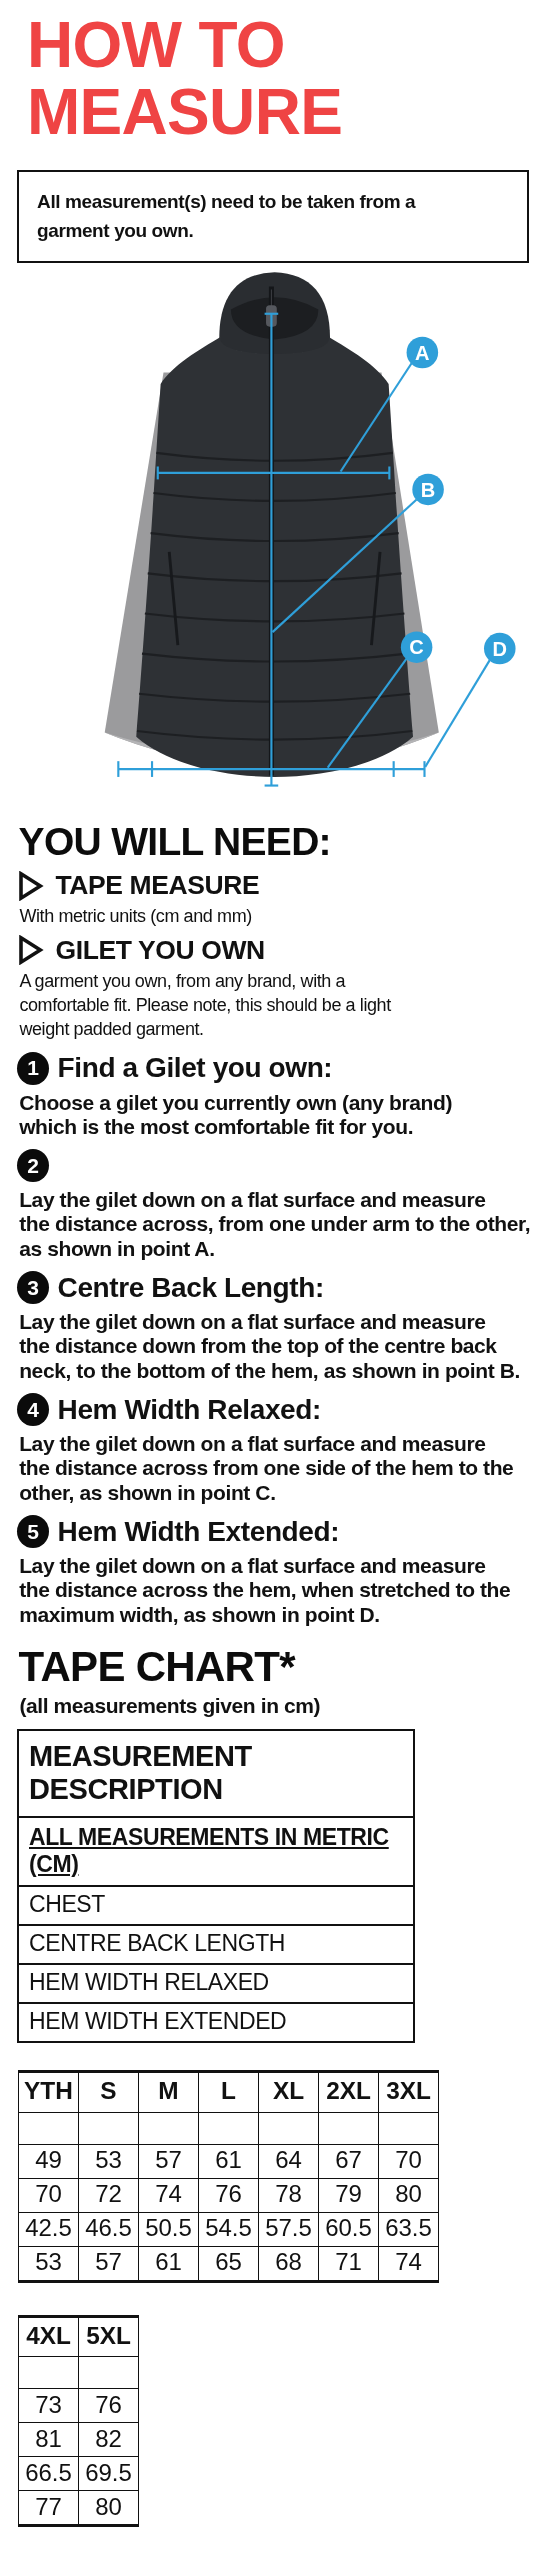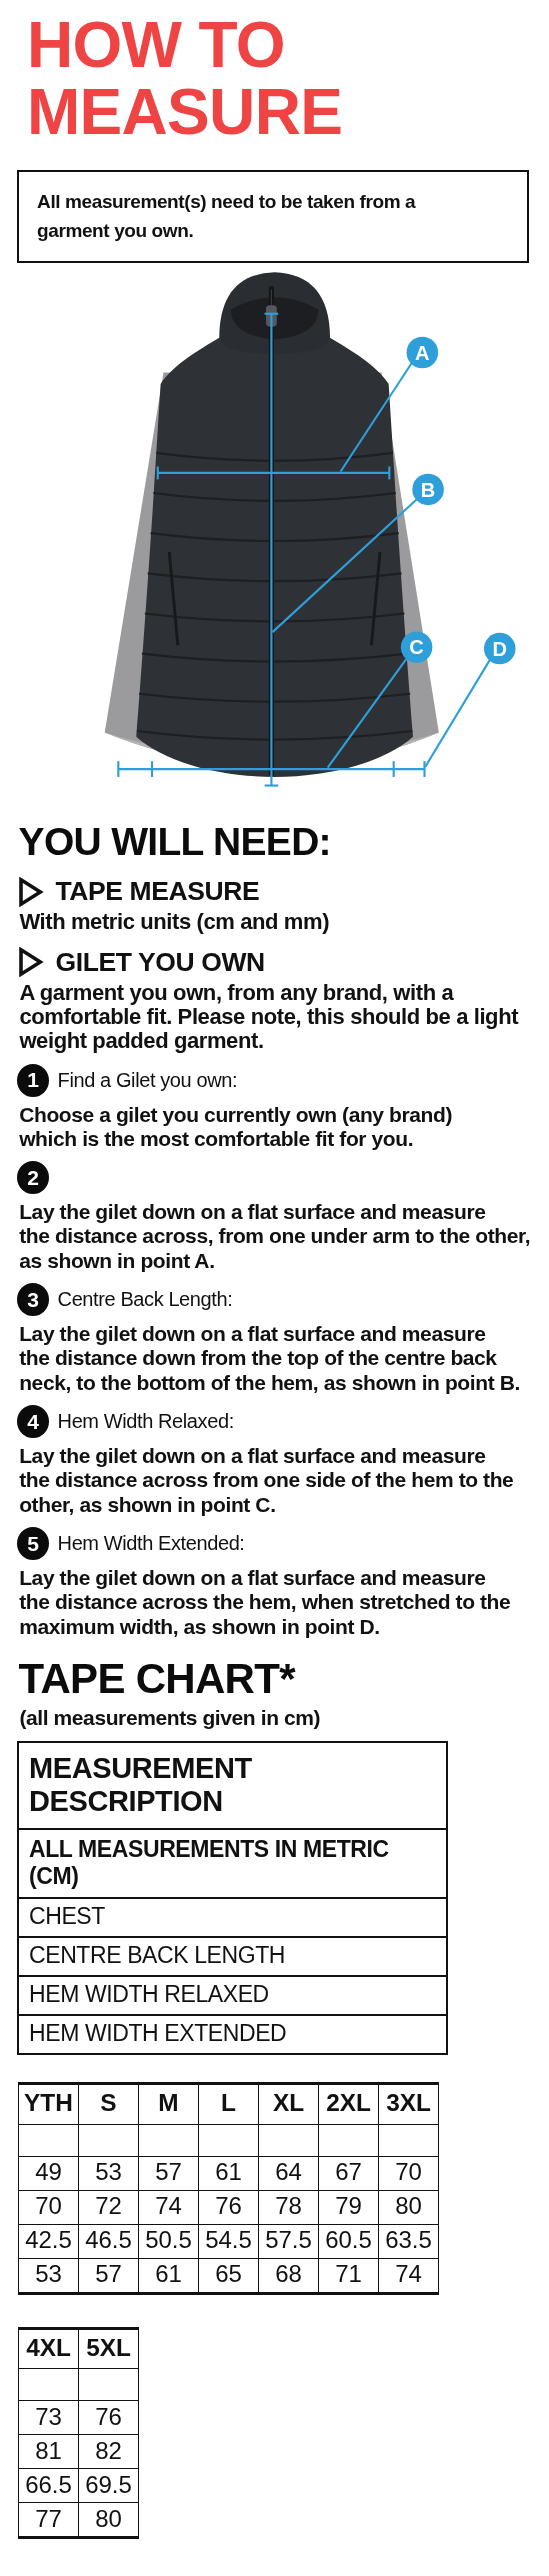--- a/index.html
+++ b/index.html
@@ -24,51 +24,51 @@
   }
 
   .figure-wrap{margin-top:2.9px;}
 
   h2.section-title{
     margin:26px 0 0 18.6px;font-size:39px;font-weight:700;letter-spacing:-0.7px;color:#0c0c0c;
   }
   h2.size-chart-title{margin-top:16px;font-size:42px;}
   .size-chart-sub{margin:2.9px 0 0 19.4px;font-size:21px;font-weight:700;letter-spacing:-0.4px;}
 
-  .need-item{margin:12px 0 0 18px;}
+  .need-item{margin:6px 0 0 18px;}
   .need-item-head{display:flex;align-items:center;gap:11.5px;}
   .need-item-title{font-size:26.5px;font-weight:700;letter-spacing:-0.4px;}
   .need-item-desc{
-    margin:2.9px 0 0 1.4px;font-size:22px;line-height:24.4px;font-weight:700;
+    margin:2.9px 0 0 1.4px;font-size:18px;line-height:24.4px;font-weight:400;
     white-space:pre-line;letter-spacing:-0.4px;width:530px;
   }
 
   .step{margin:10px 0 0 17px;}
   .step-head{display:flex;align-items:center;gap:8.6px;min-height:33px;}
   .step-num{
     width:32px;height:33px;border-radius:50%;background:#0b0b0b;color:#fff;
     display:flex;align-items:center;justify-content:center;
     font-size:21px;font-weight:700;flex:0 0 auto;
   }
-  .step-title{font-size:20px;font-weight:400;letter-spacing:-0.4px;}
+  .step-title{font-size:28px;font-weight:700;letter-spacing:-0.4px;}
   .step-desc{
     margin:5.7px 0 0 2.2px;font-size:21px;line-height:24.4px;font-weight:700;
     white-space:pre-line;letter-spacing:-0.4px;width:534px;
   }
 
   
   table{border-collapse:collapse;}
-  .desc-table{margin:11.5px 0 0 17px;width:431px;border:2.2px solid #111;}
+  .desc-table{margin:11.5px 0 0 17px;width:398px;border:2.2px solid #111;}
   .desc-table td{border:2.2px solid #111;}
   .desc-header-cell{
     font-size:29px;font-weight:700;letter-spacing:-0.4px;
     padding:8.6px 5.7px 10px 10px;
   }
   .desc-row-cell{font-size:23px;font-weight:400;padding:4.3px 5.7px 5.7px 10px;letter-spacing:-0.4px;}
-  .desc-row-cell.metric{font-weight:700;padding:5.7px 5.7px 7.2px 10px;}
+  .desc-row-cell.metric{font-weight:700;padding:5.7px 5.7px 7.2px 10px;text-decoration:underline;}
 
   
   .size-table{
     margin:27px 0 0 18px;text-align:center;
     border:1.4px solid #111;border-top:3.6px solid #111;border-bottom:3.6px solid #111;
   }
   .size-table th,.size-table td{border:1.4px solid #111;width:59px;text-align:center;}
   .size-table th{font-size:24.4px;font-weight:700;padding:4.3px 0 6.5px;}
   .size-table td{font-size:24px;font-weight:400;padding:1.4px 0 3.6px;}
   .size-table tr.spacer-row td{height:26px;}

